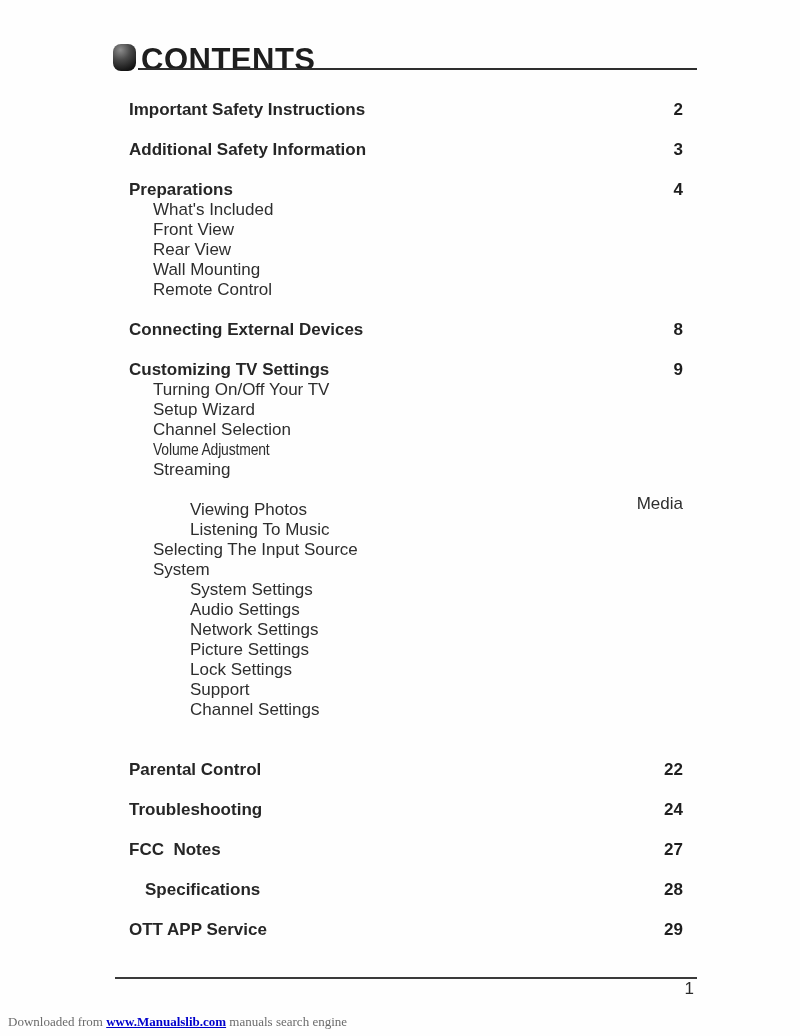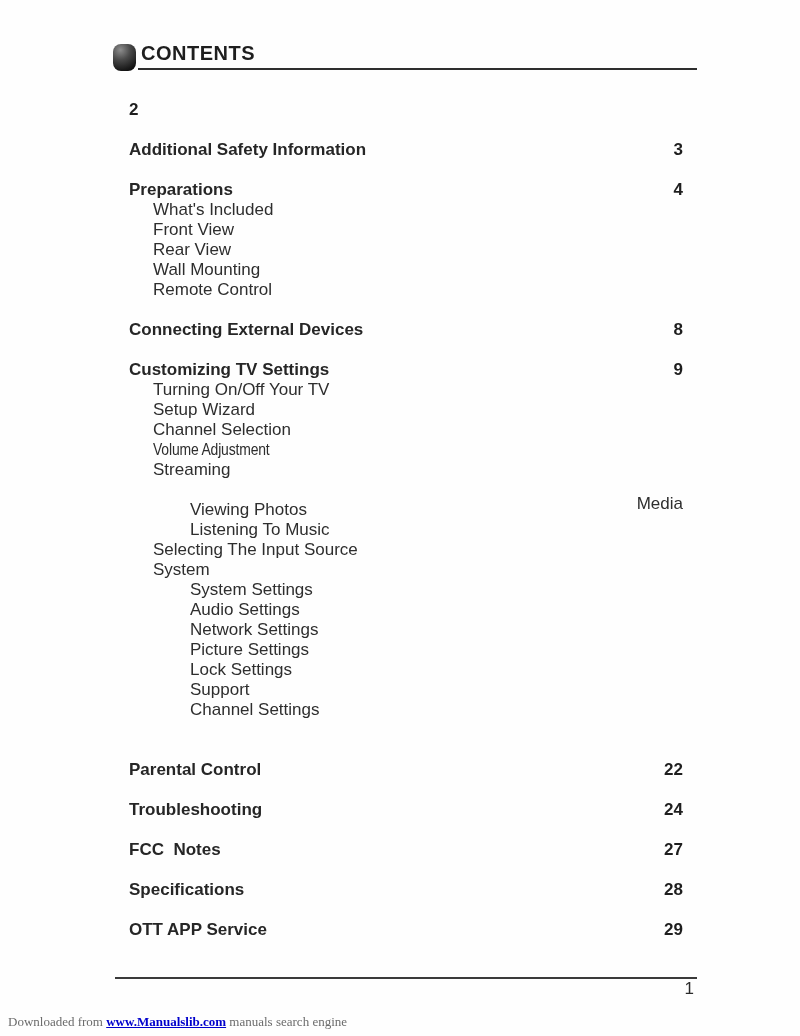--- a/index.html
+++ b/index.html
@@ -14,21 +14,21 @@
   .page{position:absolute;inset:0;background:#fefefe;}
 
   
   .bullet-icon{
     position:absolute;left:113px;top:44px;width:23px;height:27px;
     border-radius:8px;
     background:radial-gradient(circle at 32% 22%, #8d8d8d 0%, #4a4a4a 38%, #1b1b1b 75%, #000 100%);
   }
   .page-title{
     position:absolute;left:141px;top:42px;margin:0;
-    font-size:20px;font-weight:bold;letter-spacing:0.5px;color:#1e1e1e;
+    font-size:31px;font-weight:bold;letter-spacing:0.5px;color:#1e1e1e;
     white-space:pre;
   }
   .title-rule{
     position:absolute;left:138px;top:68px;width:559px;height:2px;
     background:#2e2e2e;
   }
 
   
   #toc-list{position:absolute;left:0;top:0;width:800px;}
   .toc-row{
@@ -67,20 +67,21 @@
 <body>
 
 <div class="page">
 
   <span class="bullet-icon"></span>
   <h1 class="page-title">CONTENTS</h1>
   <div class="title-rule"></div>
 
   <div id="toc-list">
       <div class="toc-row level-1" style="top: 100px;">
+        <span class="toc-label">Important Safety Instructions</span>
         <span class="toc-page">2</span>
       </div>
       <div class="toc-row level-1" style="top: 140px;">
         <span class="toc-label">Additional Safety Information</span>
         <span class="toc-page">3</span>
       </div>
       <div class="toc-row level-1" style="top: 180px;">
         <span class="toc-label">Preparations</span>
         <span class="toc-page">4</span>
       </div>
@@ -163,21 +164,21 @@
         <span class="toc-page">22</span>
       </div>
       <div class="toc-row level-1" style="top: 800px;">
         <span class="toc-label">Troubleshooting</span>
         <span class="toc-page">24</span>
       </div>
       <div class="toc-row level-1" style="top: 840px;">
         <span class="toc-label">FCC  Notes</span>
         <span class="toc-page">27</span>
       </div>
-      <div class="toc-row level-1" style="top: 880px;">
+      <div class="toc-row level-1" style="top: 880px; margin-left: 16px;">
         <span class="toc-label">Specifications</span>
         <span class="toc-page">28</span>
       </div>
       <div class="toc-row level-1" style="top: 920px; gap: 39px;">
         <span class="toc-label">OTT APP Service</span>
         <span class="toc-page">29</span>
       </div>
     </div>
 
   <div class="bottom-rule"></div>

